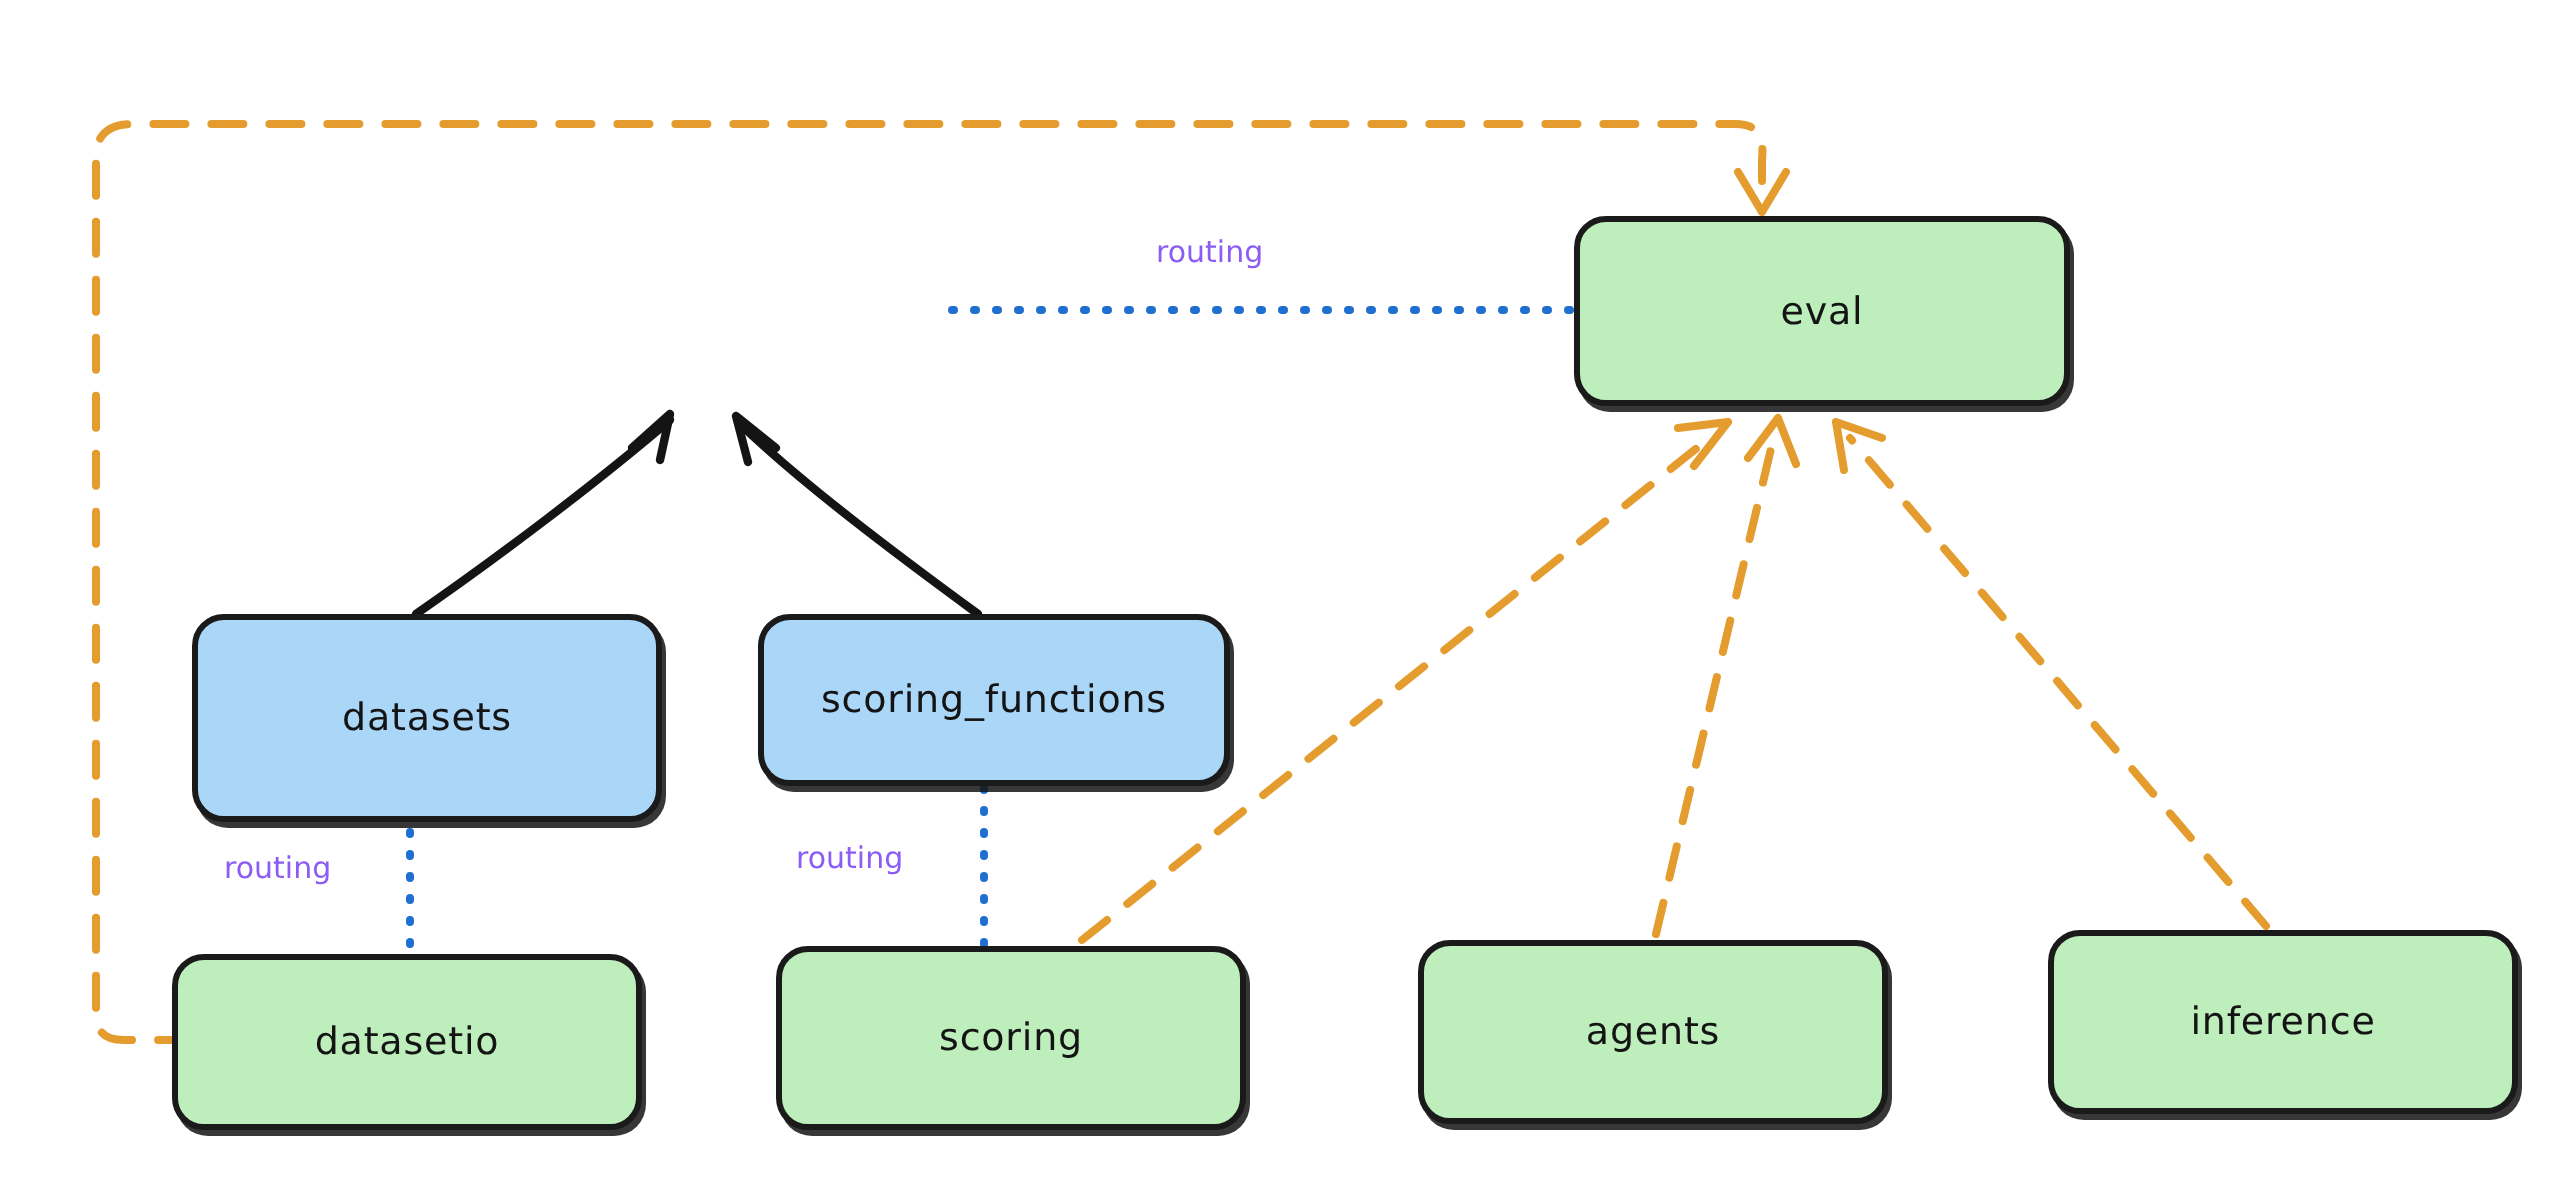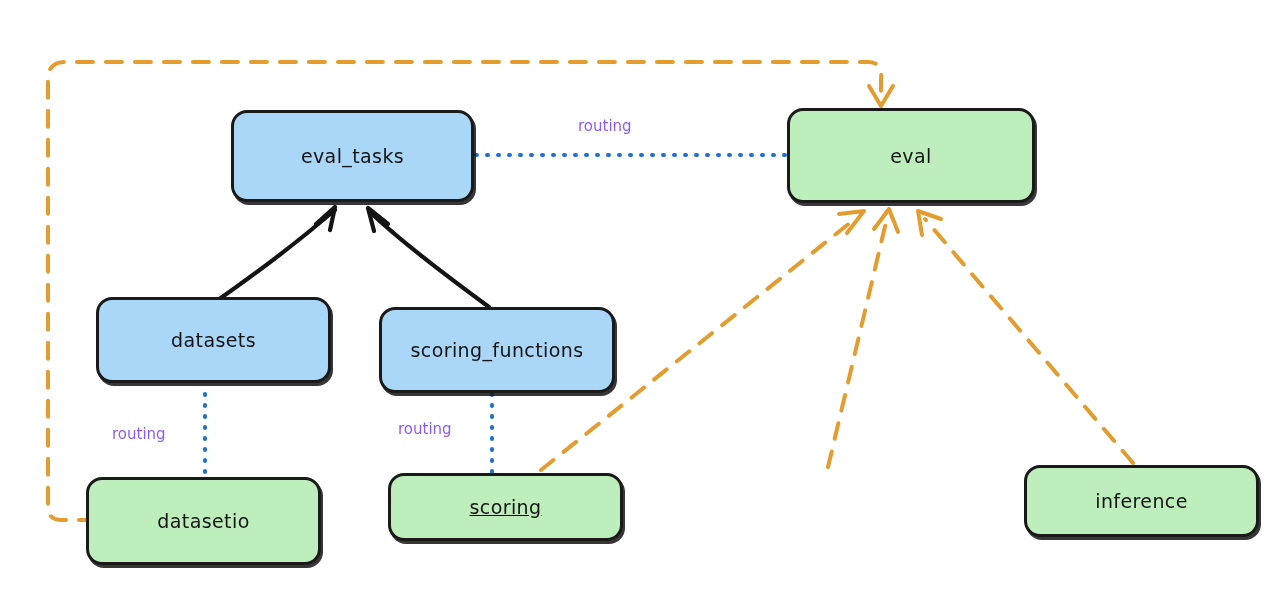--- a/index.html
+++ b/index.html
@@ -100,46 +100,46 @@
       <path d="M 828 467 L 887 218" fill="none" stroke="#e49c2e" stroke-width="4" stroke-linecap="round" stroke-dasharray="16 13"></path>
       <path d="M 889 209 L 874 229 M 889 209 L 898 232" fill="none" stroke="#e49c2e" stroke-width="4" stroke-linecap="round" stroke-linejoin="round"></path>
     </g>
 
     <g>
       <path d="M 1133 463 L 925 219" fill="none" stroke="#e49c2e" stroke-width="4" stroke-linecap="round" stroke-dasharray="16 13"></path>
       <path d="M 918 211 L 922 235 M 918 211 L 941 219" fill="none" stroke="#e49c2e" stroke-width="4" stroke-linecap="round" stroke-linejoin="round"></path>
     </g>
   </svg>
 
-  <div class="node blue" style="left:231px; top:110px; width:243px; height:92px;">
-    <span class="node-label">eval_tasks</span>
-  </div>
 
   <div class="node green" style="left:787px; top:108px; width:248px; height:95px;">
     <span class="node-label">eval</span>
   </div>
 
-  <div class="node blue" style="left:96px; top:297px; width:235px; height:86px;">
+  <div class="node blue" style="left:96px; top:307px; width:235px; height:104px;">
     <span class="node-label">datasets</span>
   </div>
 
   <div class="node blue" style="left:379px; top:307px; width:236px; height:86px;align-items:center;">
     <span class="node-label">scoring_functions</span>
   </div>
 
   <div class="node green" style="left:86px; top:477px; width:235px; height:88px;">
     <span class="node-label">datasetio</span>
   </div>
 
-  <div class="node green" style="left:388px; top:473px; width:235px; height:68px;text-decoration:underline;">
+  <div class="node green" style="left:388px; top:473px; width:235px; height:92px;">
     <span class="node-label">scoring</span>
   </div>
 
+  <div class="node green" style="left:709px; top:470px; width:235px; height:92px;">
+    <span class="node-label">agents</span>
+  </div>
 
-  <div class="node green" style="left:1024px; top:465px; width:235px; height:72px;">
+  <div class="node green" style="left:1024px; top:465px; width:235px; height:92px;">
     <span class="node-label">inference</span>
   </div>
 
   <div class="edge-label" style="left:578px; top:117px;">routing</div>
 
   <div class="edge-label" style="left:112px; top:425px;">routing</div>
 
   <div class="edge-label" style="left:398px; top:420px;">routing</div>
 
 </div>

